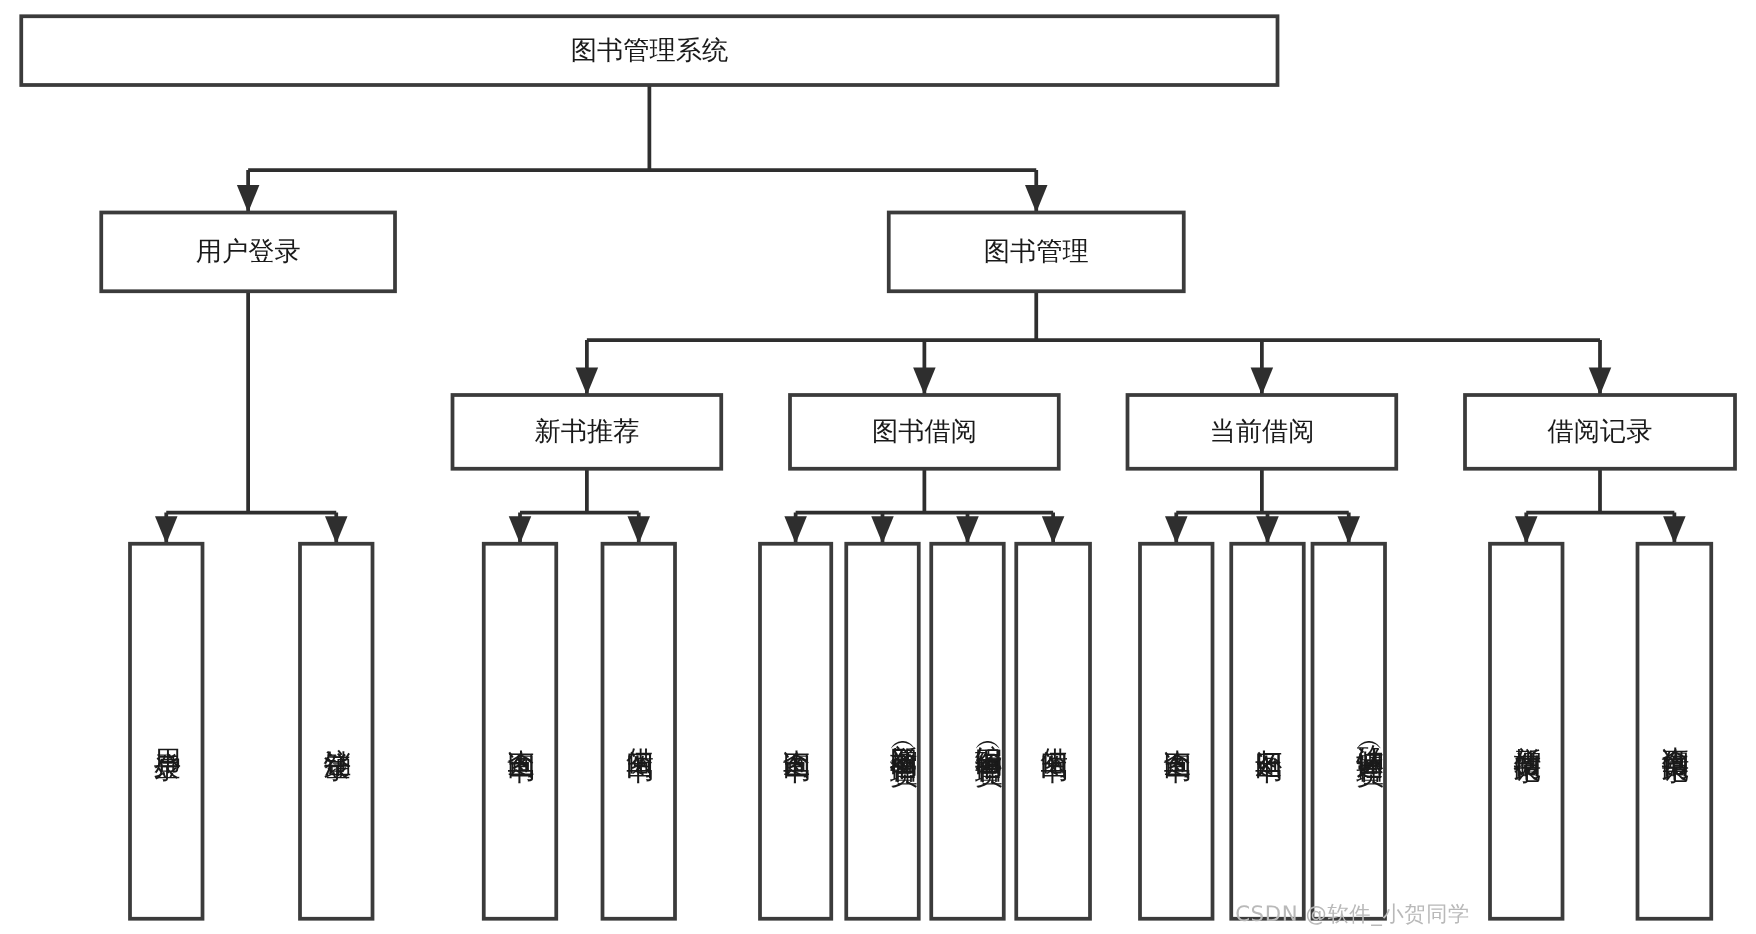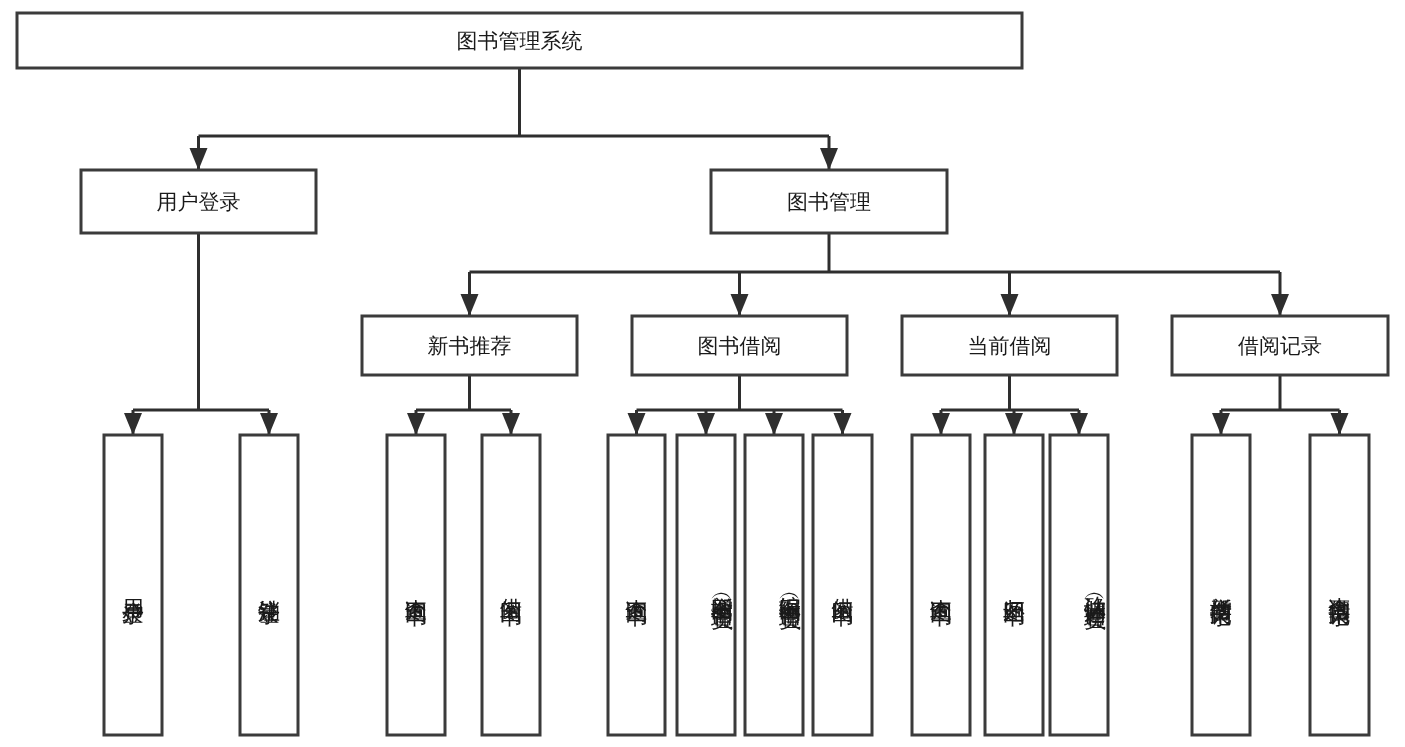--- a/index.html
+++ b/index.html
@@ -175,14 +175,15 @@
       <div class="leaf-label" style="left: 677px; width: 58px; top: 443px; height: 288px; justify-content: flex-start;">新增图书（管理员）</div>
       <div class="leaf-label" style="left: 745px; width: 58px; top: 443px; height: 288px; justify-content: flex-start;">编辑图书（管理员）</div>
       <div class="leaf-label" style="left: 813px; width: 59px; top: 435px; height: 300px; display: flex; align-items: center; justify-content: center;">借阅图书</div>
       <div class="leaf-label" style="left: 912px; width: 58px; top: 435px; height: 300px; display: flex; align-items: center; justify-content: center;">查询图书</div>
       <div class="leaf-label" style="left: 985px; width: 58px; top: 435px; height: 300px; display: flex; align-items: center; justify-content: center;">归还图书</div>
       <div class="leaf-label" style="left: 1050px; width: 58px; top: 443px; height: 288px; justify-content: flex-start;">确认归还（管理员）</div>
       <div class="leaf-label" style="left: 1192px; width: 58px; top: 435px; height: 300px; display: flex; align-items: center; justify-content: center;">新增借阅记录</div>
       <div class="leaf-label" style="left: 1310px; width: 59px; top: 435px; height: 300px; display: flex; align-items: center; justify-content: center;">查询借阅记录</div>
     </div>
 
+  <div class="watermark">CSDN @软件_小贺同学</div>
 
 </div>
 
 </body></html>

